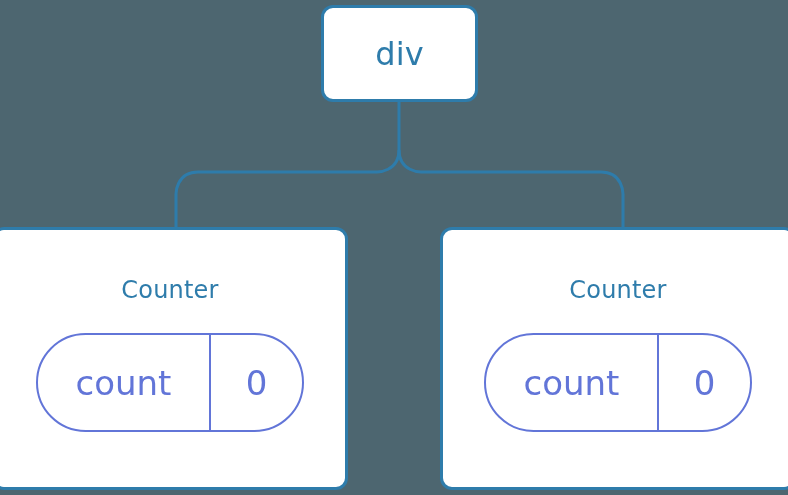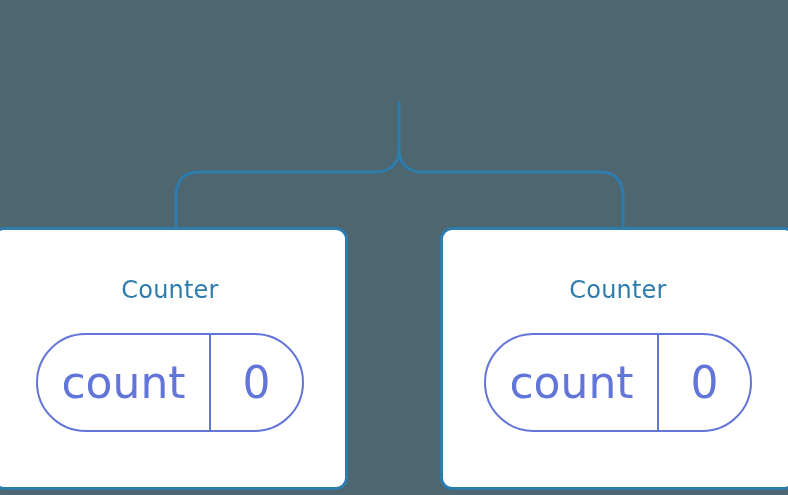--- a/index.html
+++ b/index.html
@@ -88,36 +88,39 @@
     box-sizing: border-box;
   }
   .pill-val {
     flex: 1 1 auto;
     display: flex;
     align-items: center;
     justify-content: center;
   }
   .pill-text {
     color: #6275d8;
-    font-size: 44px;
+    font-size: 34px;
     line-height: 1;
     white-space: nowrap;
   }
 </style>
 </head>
 <body>
 
 <div id="canvas">
 
   <svg id="connectors" viewBox="0 0 788 495" width="788" height="495" fill="none">
     <path d="M399 101 L399 150" stroke="#2e7cab" stroke-width="3" fill="none" stroke-linecap="butt"></path>
     <path d="M399 150 C399 172 377 172 377 172 L198 172 C176 172 176 194 176 194 L176 229" stroke="#2e7cab" stroke-width="3" fill="none" stroke-linecap="butt"></path>
     <path d="M399 150 C399 172 421 172 421 172 L601 172 C623 172 623 194 623 194 L623 229" stroke="#2e7cab" stroke-width="3" fill="none" stroke-linecap="butt"></path>
   </svg>
 
+  <div class="node-box root-box">
+    <span class="node-title root-title">div</span>
+  </div>
 
   <div class="node-box child-box child-left">
     <span class="node-title child-title">Counter</span>
     <div class="state-pill">
       <div class="pill-key">
         <span class="pill-text">count</span>
       </div>
       <div class="pill-val">
         <span class="pill-text">0</span>
       </div>

